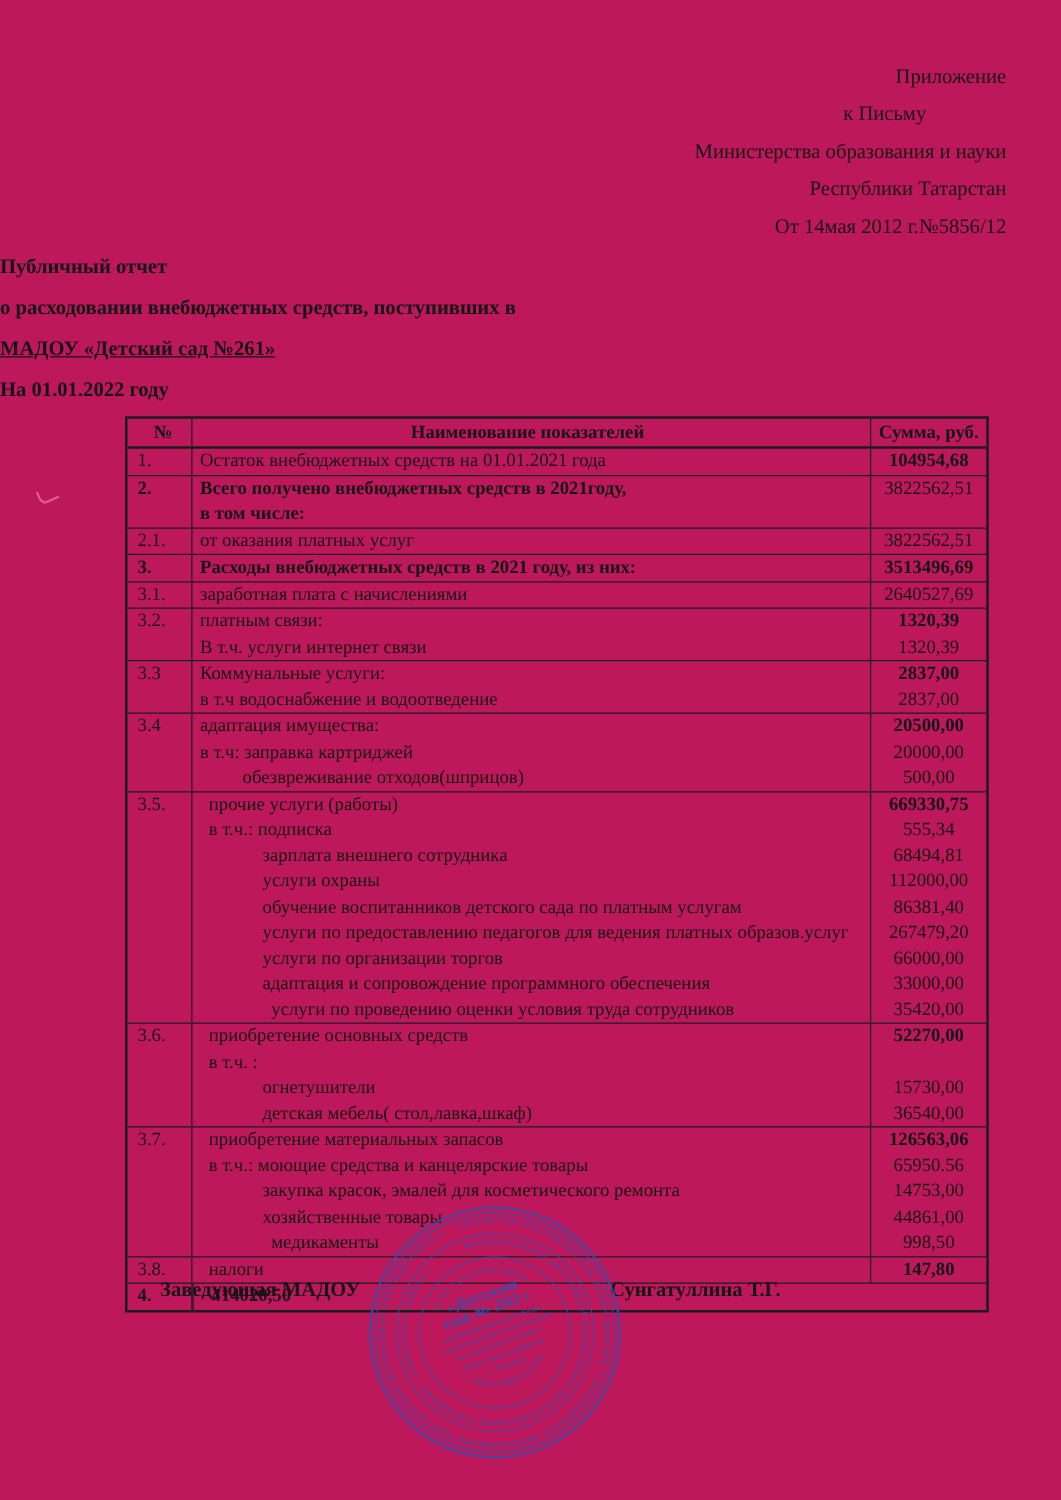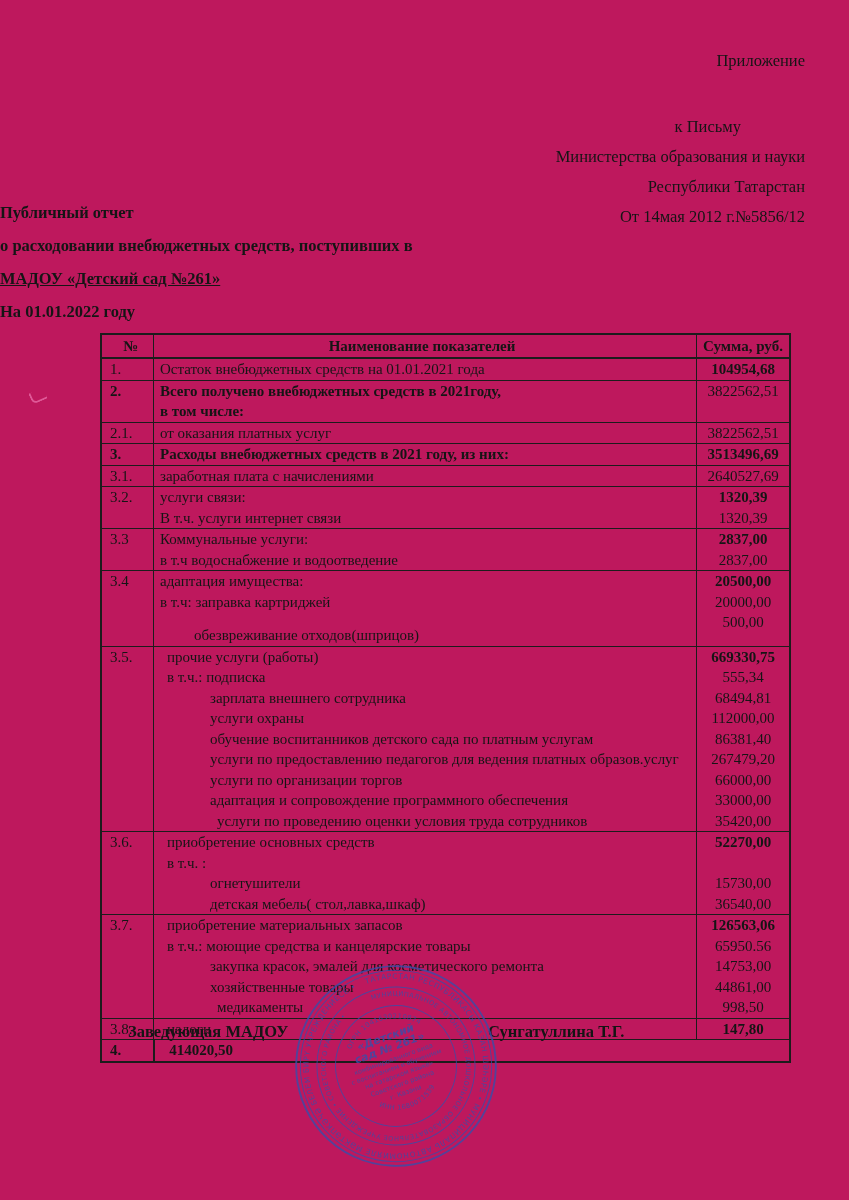--- a/index.html
+++ b/index.html
@@ -3,40 +3,40 @@
 <meta charset="utf-8">
 <style>
   html,body{margin:0;padding:0;background:#e8e8e8;}
   .page{
     position:relative; width:849px; height:1200px; margin:0 auto;
     background:#be185d; overflow:hidden;
     font-family:"Liberation Serif","DejaVu Serif",serif; color:#151515;
   }
   
   .corner{position:absolute; top:46px; right:44px; text-align:right; font-size:16.5px; line-height:30px;}
-  .corner .l2{padding-right:64px;margin-top:36px;}
+  .corner .l2{padding-right:64px;}
   
   .titles{position:absolute; top:196px; left:0; width:100%; text-align:left; font-weight:bold; font-size:16.5px; line-height:33px;}
   .titles .u{text-decoration:underline;}
   
   .rtable{position:absolute; left:100px; top:333px; width:691px; border:2px solid #1c1c1c; font-size:15px; box-sizing:border-box;}
   .thead{display:flex; border-bottom:2px solid #1c1c1c; font-weight:bold;}
   .trow{display:flex; border-bottom:1px solid #1c1c1c;}
   .trow:last-child{border-bottom:none;}
   .cnum{flex:0 0 52px; width:52px; border-right:1px solid #1c1c1c; padding:1px 2px 1px 8px; box-sizing:border-box; line-height:18.5px;}
   .clines{flex:1; display:flex; flex-direction:column;}
   .tline{display:flex;}
   .cname{flex:1; padding:1px 6px 1px 6px; box-sizing:border-box; line-height:18.5px;}
   .csum{flex:0 0 93px; width:93px; border-left:1px solid #1c1c1c; text-align:center; padding:1px 6px; box-sizing:border-box; line-height:18.5px;}
   .hc{text-align:center; line-height:20px;}
   .thead .cname{padding-left:0;}
   .b{font-weight:bold;}
   .ind0{padding-left:6px;}
   .ind1{padding-left:13px;}
-  .ind2{padding-left:40px;margin-top:13px;}
+  .ind2{padding-left:40px;}
   .ind3{padding-left:56px;}
   .ind4{padding-left:63px;}
   .just{text-align:justify; padding-right:14px;}
   
   .director{position:absolute; left:128px; top:1022px; font-weight:bold; font-size:16.5px;}
   .signer{position:absolute; left:488px; top:1022px; font-weight:bold; font-size:16.5px;}
   .stamp{position:absolute; left:292px; top:962px; width:208px; height:208px; opacity:.82; pointer-events:none;}
   
   .scan-mark{position:absolute; left:30px; top:390px; width:14px; height:10px;
     border-bottom:2px solid #e86aa6; border-left:2px solid #e86aa6; transform:rotate(-24deg); border-radius:0 0 0 6px; opacity:.8;}
@@ -114,21 +114,21 @@
             <div class="tline">
               <div class="cname ind0">заработная плата с начислениями</div>
               <div class="csum">2640527,69</div>
             </div>
           </div>
         </div>
         <div class="trow">
           <div class="cnum">3.2.</div>
           <div class="clines">
             <div class="tline">
-              <div class="cname ind0">услуги связи:</div>
+              <div class="cname ind0">платным связи:</div>
               <div class="csum b">1320,39</div>
             </div>
             <div class="tline">
               <div class="cname ind0">В т.ч. услуги интернет связи</div>
               <div class="csum">1320,39</div>
             </div>
           </div>
         </div>
         <div class="trow">
           <div class="cnum">3.3</div>

